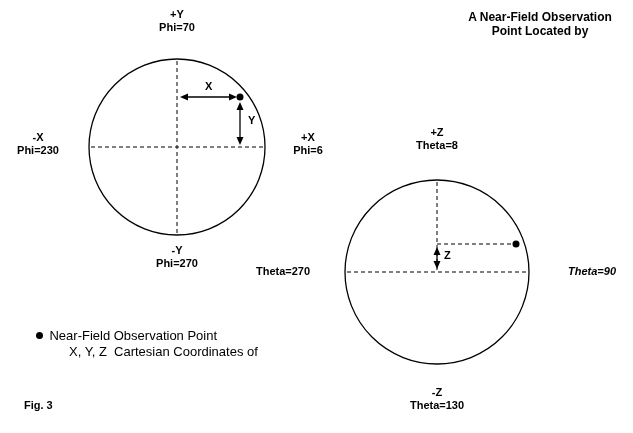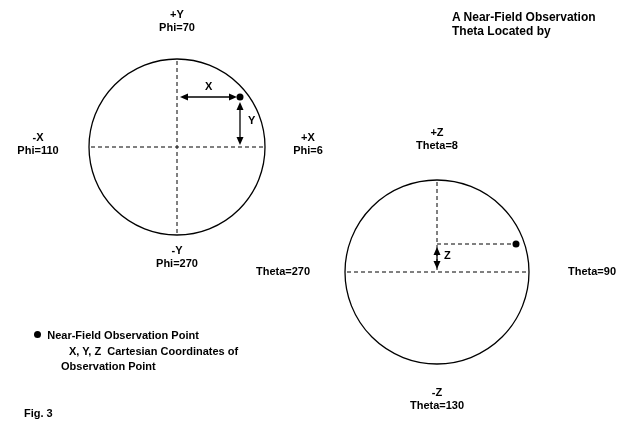--- a/index.html
+++ b/index.html
@@ -4,27 +4,27 @@
 <style>
   * { margin:0; padding:0; box-sizing:border-box; }
   html,body { background:#fff; }
   body { font-family:"Liberation Sans", sans-serif; color:#000; }
   .canvas { position:relative; width:633px; height:433px; background:#ffffff; overflow:hidden; }
   svg.gfx { position:absolute; left:0; top:0; }
   .lbl { position:absolute; font-size:11px; font-weight:bold; line-height:13px; white-space:nowrap; color:#000; }
   .lbl.center { transform:translateX(-50%); text-align:center; }
   .lbl span { display:block; }
   .dim { position:absolute; font-size:11px; font-weight:bold; color:#000; }
-  .title { position:absolute; left:452px; top:10px; width:176px; 
+  .title { position:absolute; left:452px; top:10px; width:176px; text-align:center;
            font-size:12px; font-weight:bold; line-height:14px; }
   .title span { display:block; }
-  .legend-row { position:absolute; font-size:11px; font-weight:bold; line-height:13px; white-space:pre; }
+  .legend-row { position:absolute; font-size:13px; font-weight:normal; line-height:13px; white-space:pre; }
   .legend-dot { display:inline-block; width:7px; height:7px; border-radius:50%; background:#000;
                 margin-right:6px; vertical-align:1px; }
-  .figlabel { position:absolute; font-size:11px; font-weight:bold;margin-top:8px; }
+  .figlabel { position:absolute; font-size:11px; font-weight:bold; }
 </style>
 </head>
 <body>
 
 <div class="canvas">
 
   <svg class="gfx" width="633" height="433" viewBox="0 0 633 433">
 
     <g>
       <circle cx="177" cy="147" r="88" fill="none" stroke="#000" stroke-width="1.3"></circle>
@@ -51,59 +51,58 @@
       <line x1="437" y1="253" x2="437" y2="263" stroke="#000" stroke-width="1.3"></line>
       <polygon points="437,247 433.5,255 440.5,255" fill="#000"></polygon>
       <polygon points="437,269 433.5,261 440.5,261" fill="#000"></polygon>
 
       <circle cx="516" cy="244" r="3.5" fill="#000"></circle>
     </g>
   </svg>
 
   <div class="title">
     <span>A Near-Field Observation</span>
-    <span>Theta Located by</span>
+    <span>Point Located by</span>
   </div>
 
   <div class="lbl center" style="left:177px; top:8px;">
     <span>+Y</span>
     <span>Phi=70</span>
   </div>
   <div class="lbl center" style="left:38px; top:131px;">
     <span>-X</span>
-    <span>Phi=110</span>
+    <span>Phi=230</span>
   </div>
   <div class="lbl center" style="left:308px; top:131px;">
     <span>+X</span>
     <span>Phi=6</span>
   </div>
   <div class="lbl center" style="left:177px; top:244px;">
     <span>-Y</span>
     <span>Phi=270</span>
   </div>
   <div class="dim" style="left:205px; top:80px;">X</div>
   <div class="dim" style="left:248px; top:114px;">Y</div>
 
   <div class="lbl center" style="left:437px; top:126px;">
     <span>+Z</span>
     <span>Theta=8</span>
   </div>
   <div class="lbl center" style="left:283px; top:265px;text-align:center;">
     <span>Theta=270</span>
   </div>
-  <div class="lbl center" style="left:592px; top:265px;">
+  <div class="lbl center" style="left:592px; top:265px;font-style:italic;">
     <span>Theta=90</span>
   </div>
   <div class="lbl center" style="left:437px; top:386px;">
     <span>-Z</span>
     <span>Theta=130</span>
   </div>
   <div class="dim" style="left:444px; top:249px;">Z</div>
 
   <div class="legend-row" style="left:22px; top:316px;">
     <span class="legend-dot"></span><span>Near-Field Observation Point</span>
   </div>
   <div class="legend-row" style="left:22px; top:345px;margin-left:47px;">X, Y, Z  Cartesian Coordinates of</div>
-  <div class="legend-row" style="left:61px; top:360px;">Observation Point</div>
 
   <div class="figlabel" style="left:24px; top:399px; position:absolute;">Fig. 3</div>
 
 </div>
 
 </body></html>

